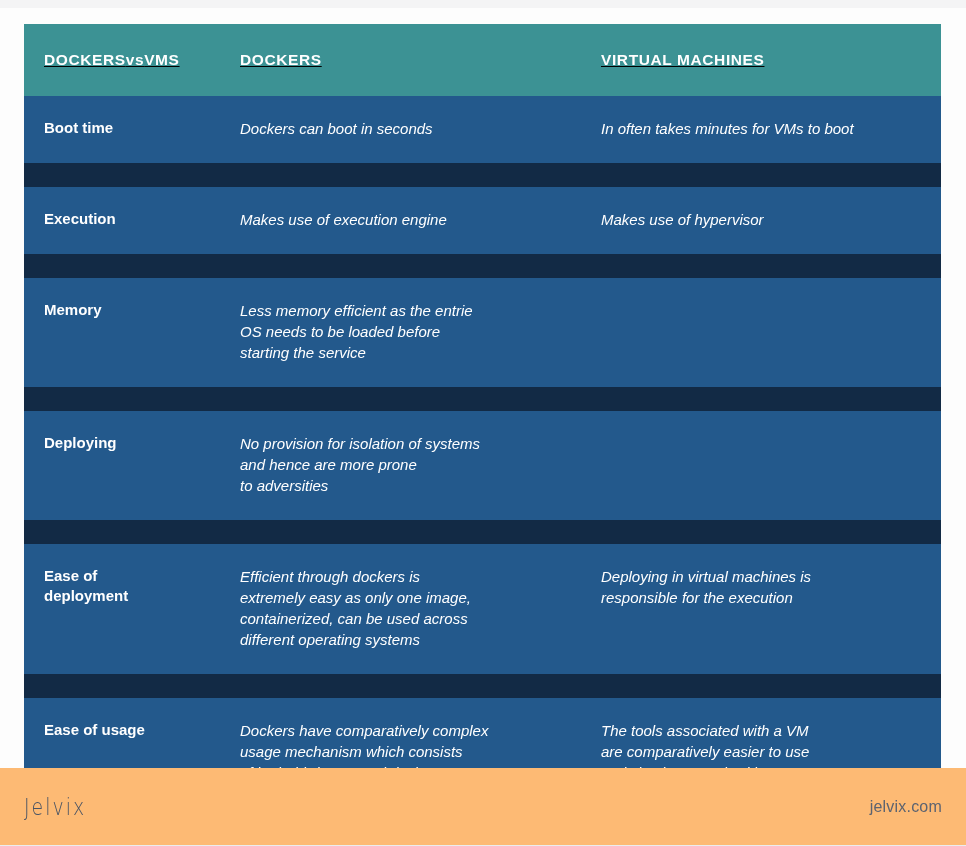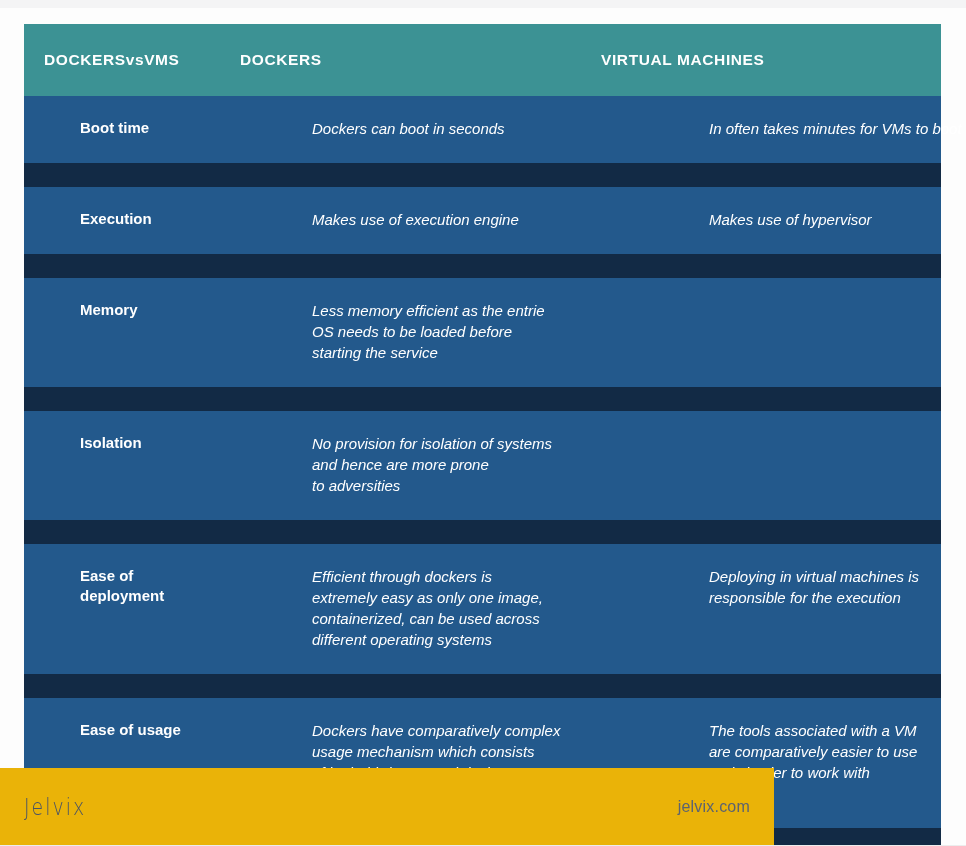--- a/index.html
+++ b/index.html
@@ -43,20 +43,21 @@
 
   .row {
     display: flex;
     width: 100%;
     position: relative;
   }
 
   .row.header {
     background: #3c9294;
     height: 72px;
+    text-decoration: underline;
   }
 
   .row.data {
     background: #23598c;
   }
 
   .row.sep {
     background: #122a45;
     height: 24px;
   }
@@ -95,39 +96,38 @@
   }
   .header .cell .vs {
     text-transform: lowercase;
   }
 
   
   .data .cell {
     padding: 22px 20px 24px 20px;
     font-size: 15px;
     line-height: 21px;
-    margin-left: 36px;
   }
   .data .cell.c0 {
     font-weight: bold;
     font-size: 15px;
     line-height: 20px;
   }
 
   .label-line { display: block; }
   .text-line  { display: block; font-style: italic; }
 
   
   .footer {
     position: absolute;
     left: 0;
     top: 768px;
-    width: 774px;
+    width: 966px;
     height: 78px;
-    background: #eab308;
+    background: #fdba74;
   }
 
   .footer-inner {
     position: absolute;
     left: 24px;
     right: 24px;
     top: 0;
     bottom: 0;
     display: flex;
     align-items: center;
@@ -209,21 +209,21 @@
       </div>
       <div class="cell c2">
         <span class="text-line">Less memory efficient as the entrie</span>
         <span class="text-line">OS needs to be loaded before</span>
         <span class="text-line">starting the service</span>
       </div>
     </div>
     <div class="row sep"></div>
     <div class="row data">
       <div class="cell c0">
-        <span class="label-line">Isolation</span>
+        <span class="label-line">Deploying</span>
       </div>
       <div class="cell c1">
         <span class="text-line">No provision for isolation of systems</span>
         <span class="text-line">and hence are more prone</span>
         <span class="text-line">to adversities</span>
       </div>
     </div>
     <div class="row sep"></div>
     <div class="row data">
       <div class="cell c0">

